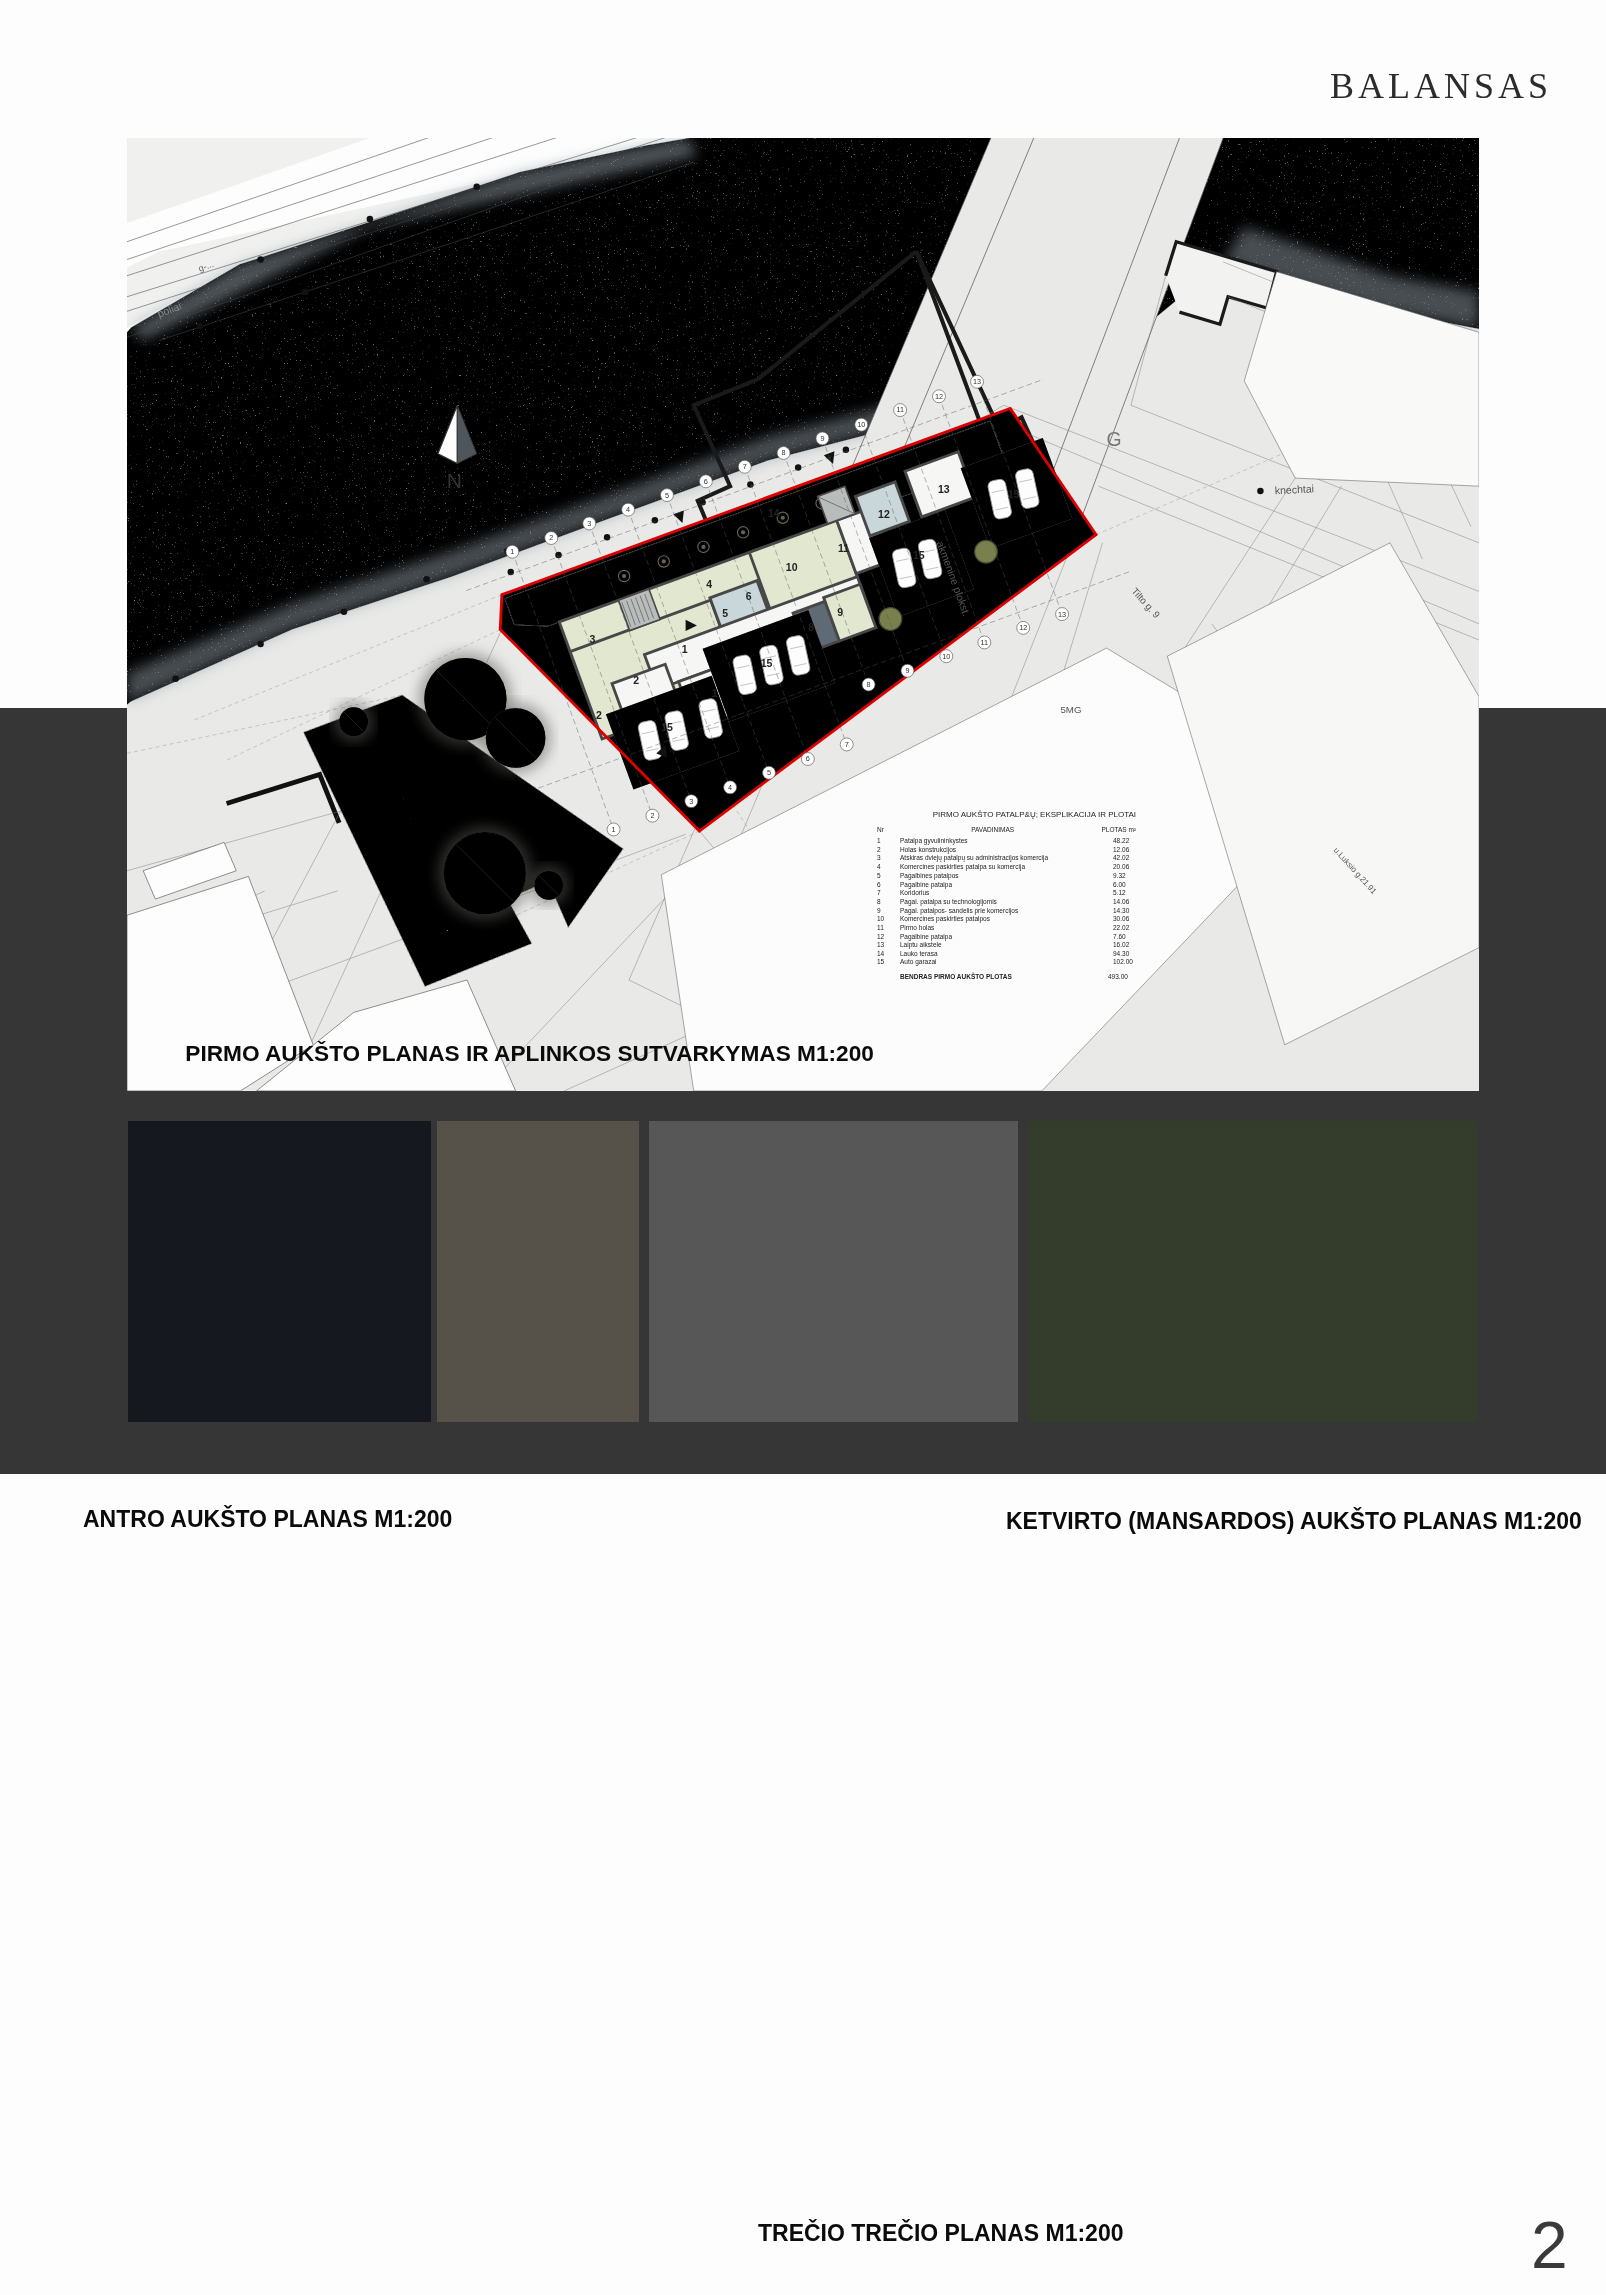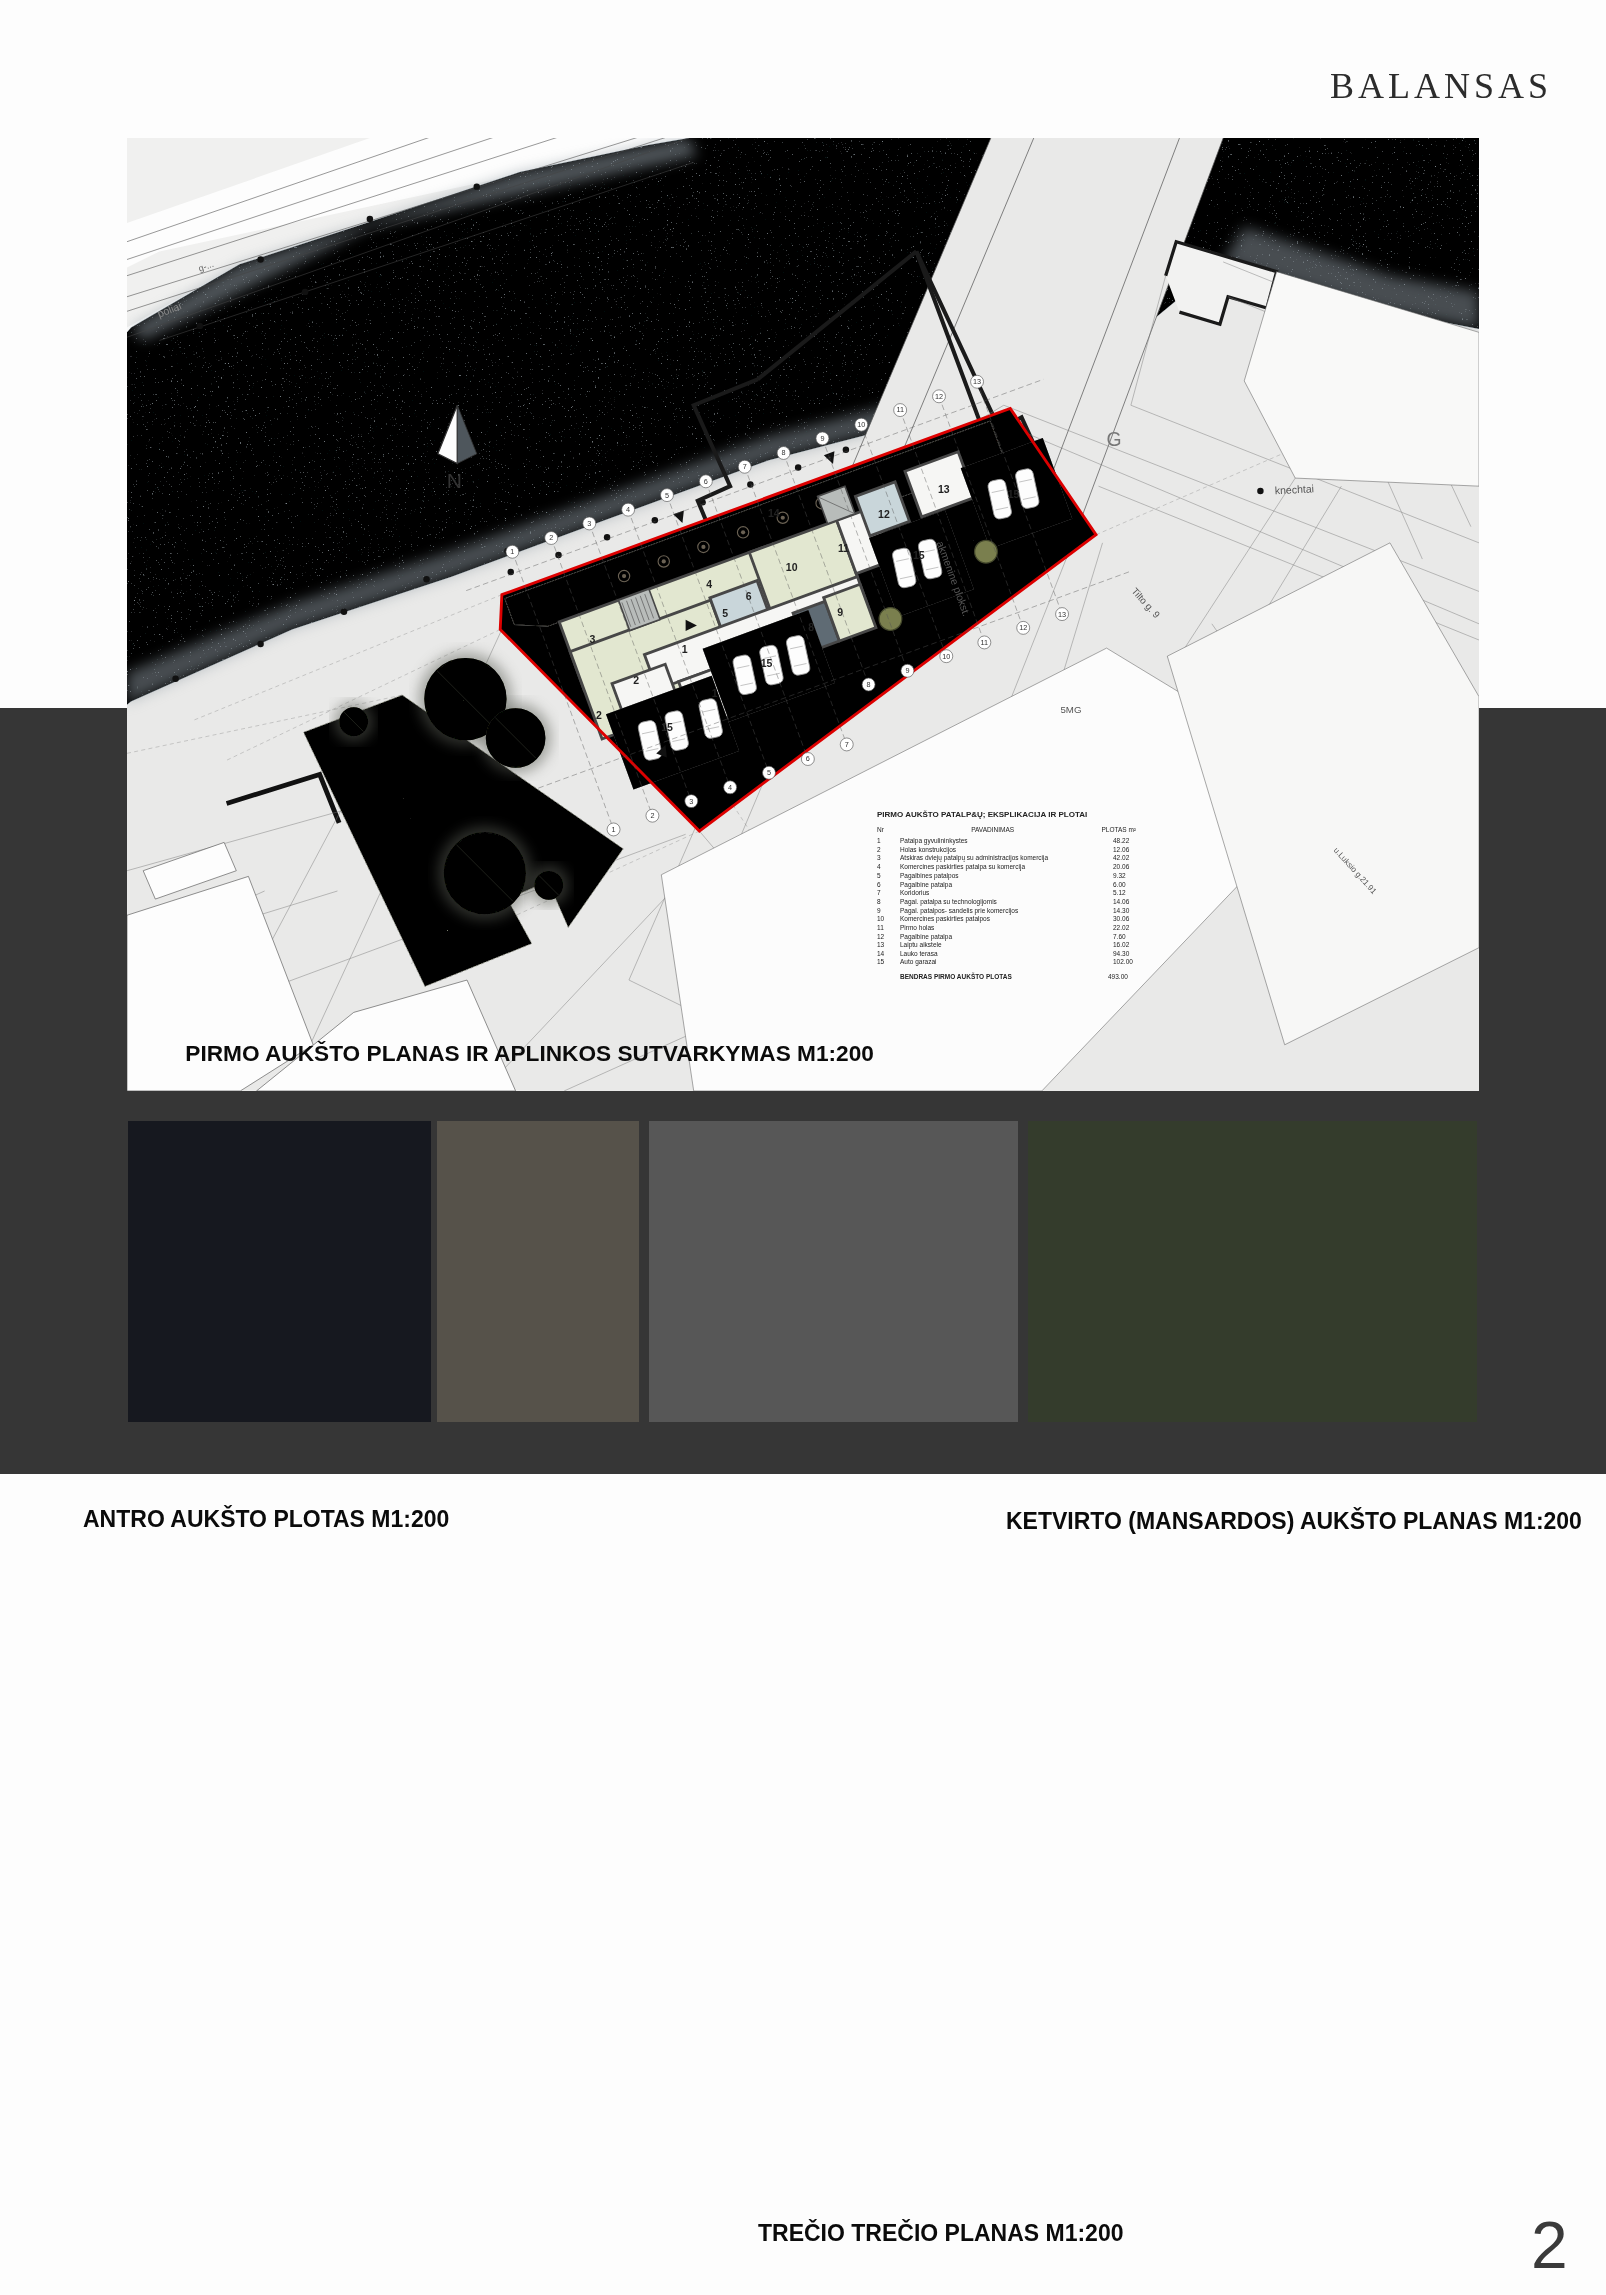--- a/index.html
+++ b/index.html
@@ -382,21 +382,21 @@
 <text x="1000" y="500" font-size="13" fill="#555" transform="rotate(70 1000 500)">akmenine plokst.</text>
 <text x="1153" y="710" font-size="12" fill="#555">5MG</text>
 <text x="1240" y="560" font-size="12" fill="#555" transform="rotate(48 1240 560)">Tilto g. 9</text>
 <text x="1490" y="880" font-size="10" fill="#555" transform="rotate(48 1490 880)">u.Luksio g.21.91</text>
 <text x="1210" y="380" font-size="24" fill="#777">G</text>
 
 <text x="72" y="1140" font-size="28" font-weight="bold" fill="#0b0b0b">PIRMO AUKŠTO PLANAS IR APLINKOS SUTVARKYMAS M1:200</text>
 </svg></div>
 
 <div class="abs" style="left:877px;top:810px;width:259px;color:#222;">
-<div style="font-size:8px;font-weight:bold;text-align:left;">PIRMO AUKŠTO PATALP&amp;Ų; EKSPLIKACIJA IR PLOTAI</div>
+<div style="font-size:8px;font-weight:normal;text-align:right;">PIRMO AUKŠTO PATALP&amp;Ų; EKSPLIKACIJA IR PLOTAI</div>
 <div style="font-size:6.5px;margin-top:6.5px;display:flex;justify-content:space-between;">
       <span>Nr</span>
       <span>PAVADINIMAS</span>
       <span>PLOTAS m²</span>
     </div>
 <div style="position:relative;margin-top:4.9px;">
 <div class="trow" style="left:0;top:0px;">1</div>
       <div class="trow" style="left:23px;top:0px;">Patalpa gyvulininkystes</div>
       <div class="trow" style="left:236px;top:0px;">48.22</div>
 <div class="trow" style="left:0;top:9px;">2</div>
@@ -447,17 +447,17 @@
   </div>
 
 <div class="abs" style="left:128px;top:1121px;width:303px;height:301px;background:#16181f;"></div>
 
 <div class="abs" style="left:437px;top:1121px;width:202px;height:301px;background:#56524a;"></div>
 
 <div class="abs" style="left:649px;top:1121px;width:369px;height:301px;background:#575757;"></div>
 
 <div class="abs" style="left:1028px;top:1121px;width:449px;height:301px;background:#343c2c;"></div>
 
-<div class="abs" style="left:83px;top:1506px;font-size:23px;font-weight:bold;color:#0b0b0b;">ANTRO AUKŠTO PLOTAS M1:200</div>
+<div class="abs" style="left:83px;top:1506px;font-size:23px;font-weight:bold;color:#0b0b0b;">ANTRO AUKŠTO PLANAS M1:200</div>
 <div class="abs" style="left:998px;top:1508px;font-size:23px;font-weight:bold;color:#0b0b0b;margin-left:8px;">KETVIRTO (MANSARDOS) AUKŠTO PLANAS M1:200</div>
 <div class="abs" style="left:758px;top:2220px;font-size:23px;font-weight:bold;color:#0b0b0b;">TREČIO TREČIO PLANAS M1:200</div>
 
 <div class="abs" style="left:1531px;top:2207px;font-size:66px;color:#3a3a3a;">2</div>
 
 </body></html>

